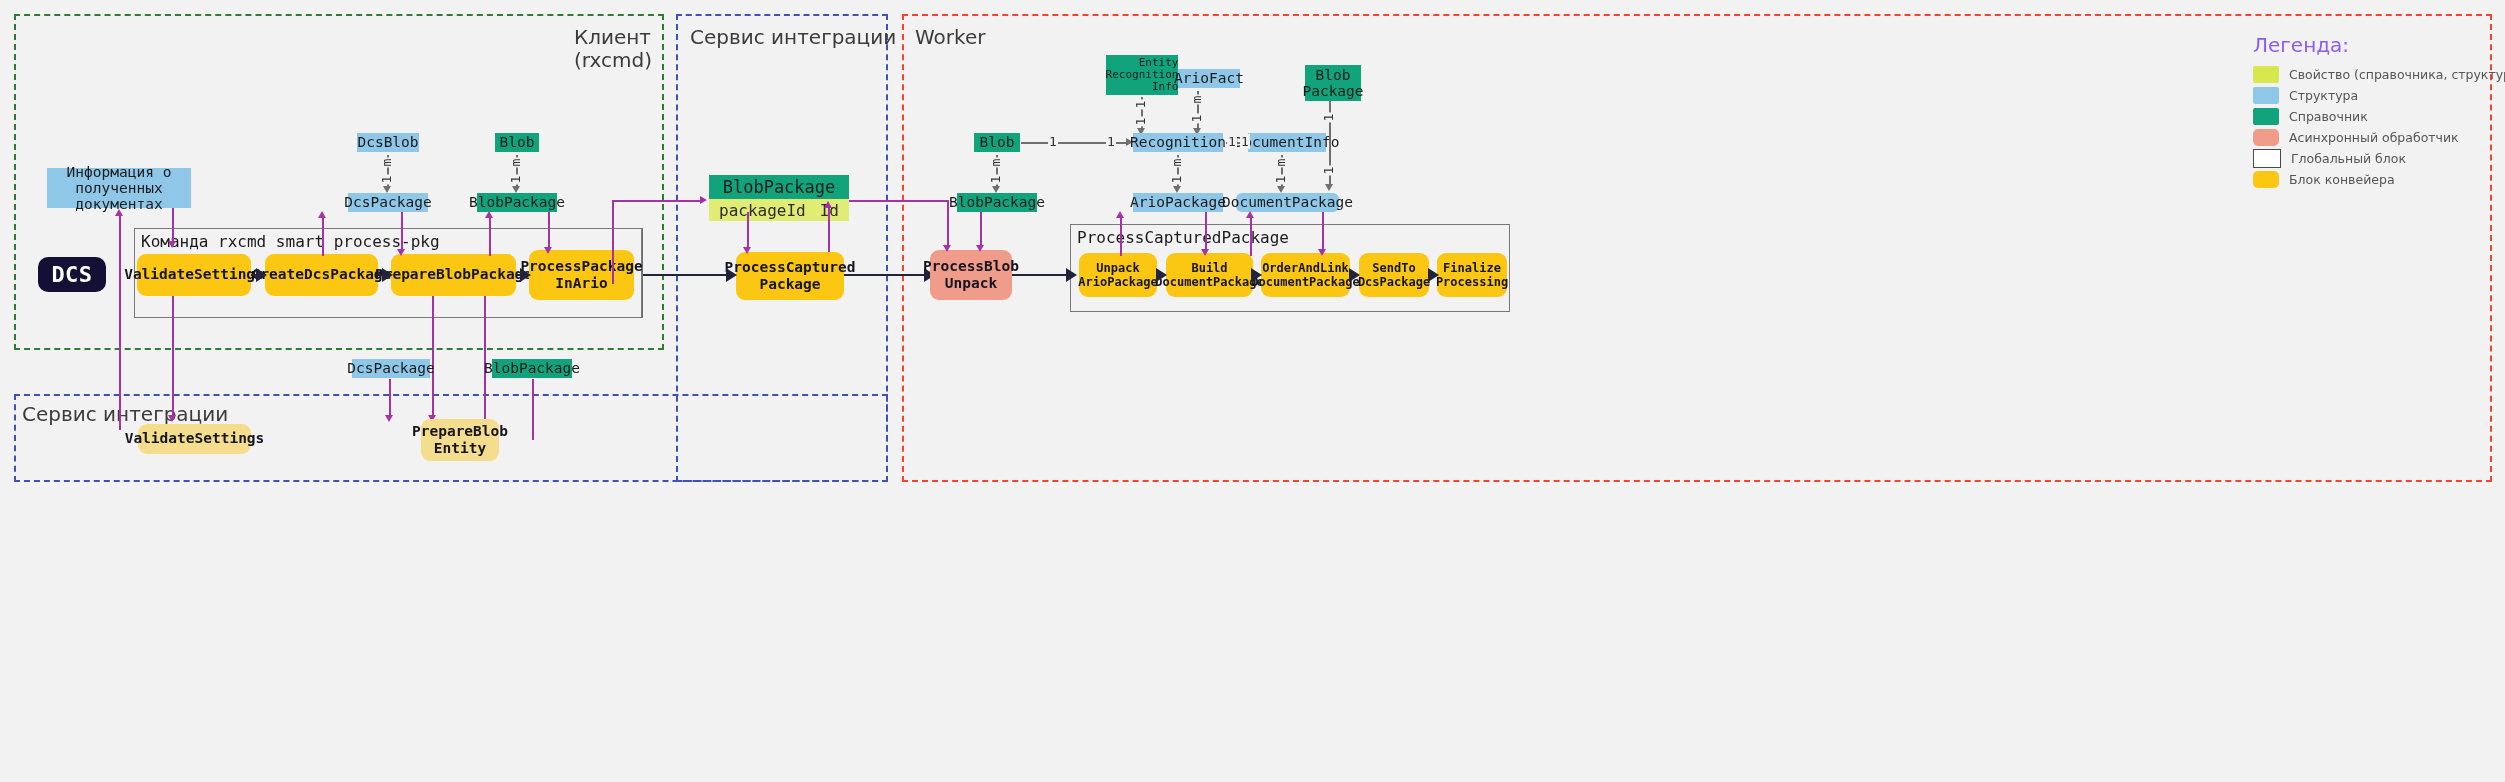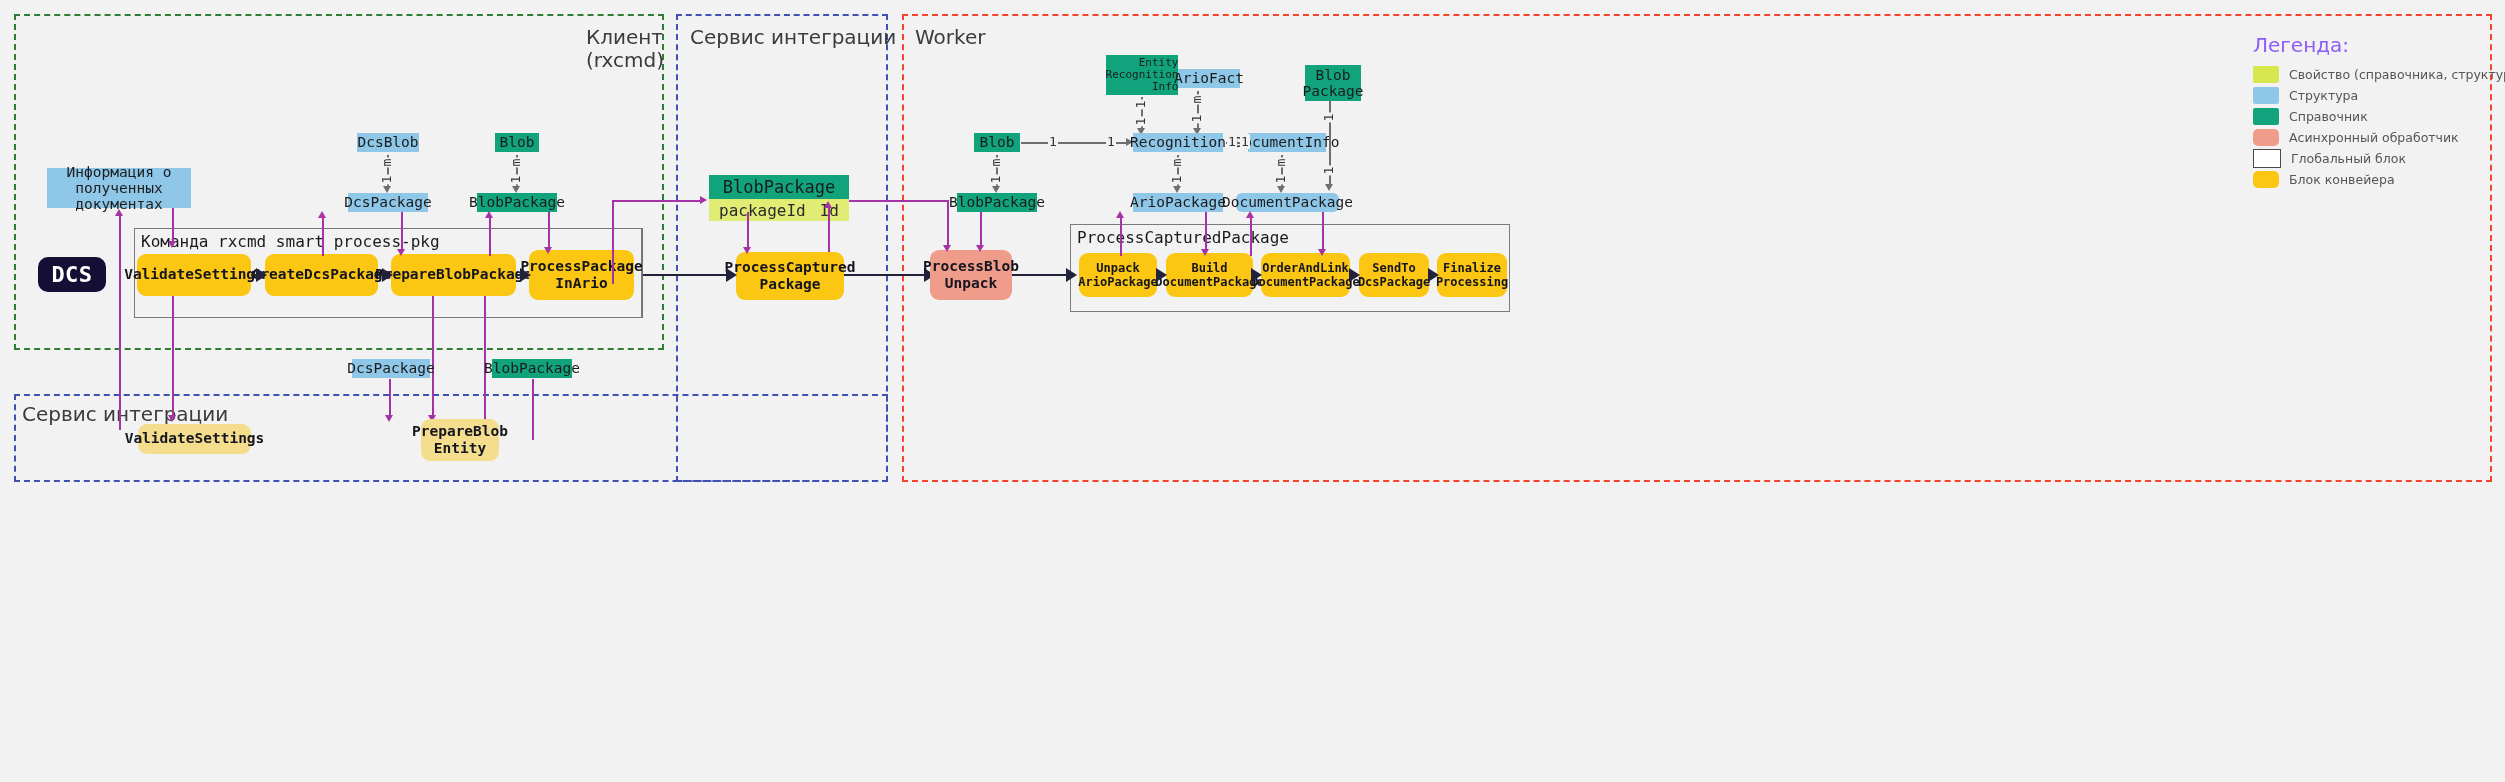--- a/index.html
+++ b/index.html
@@ -77,21 +77,21 @@
   .legend-sw.rounded{border-radius:5px;}
   .legend-sw.outline{background:#fff;border:1.5px solid #4a4a4a;border-radius:0;}
   .legend-txt{font-size:12.5px;color:#555;white-space:nowrap;}
 </style>
 </head>
 <body>
 
 <div class="stage">
 
   <div class="abs zone zone-client" style="left:14px;top:14px;width:650px;height:336px;"></div>
-  <div class="abs zone-label" style="left:586px;top:26px;text-align:center;width:60px;">Клиент
+  <div class="abs zone-label" style="left:574px;top:26px;text-align:center;width:60px;">Клиент
 (rxcmd)</div>
 
   <div class="abs zone zone-int" style="left:676px;top:14px;width:212px;height:468px;"></div>
   <div class="abs zone-label" style="left:690px;top:26px;">Сервис интеграции</div>
 
   <div class="abs zone zone-worker" style="left:902px;top:14px;width:1590px;height:468px;"></div>
   <div class="abs zone-label" style="left:915px;top:26px;">Worker</div>
 
   <div class="abs zone zone-int" style="left:14px;top:394px;width:874px;height:88px;"></div>
   <div class="abs zone-label" style="left:22px;top:403px;">Сервис интеграции</div>

